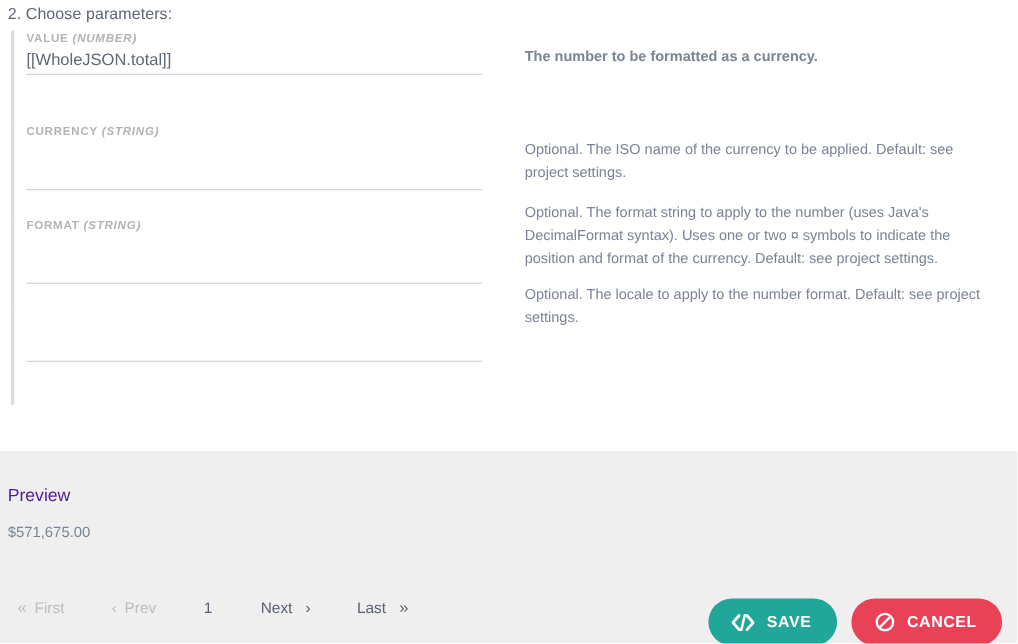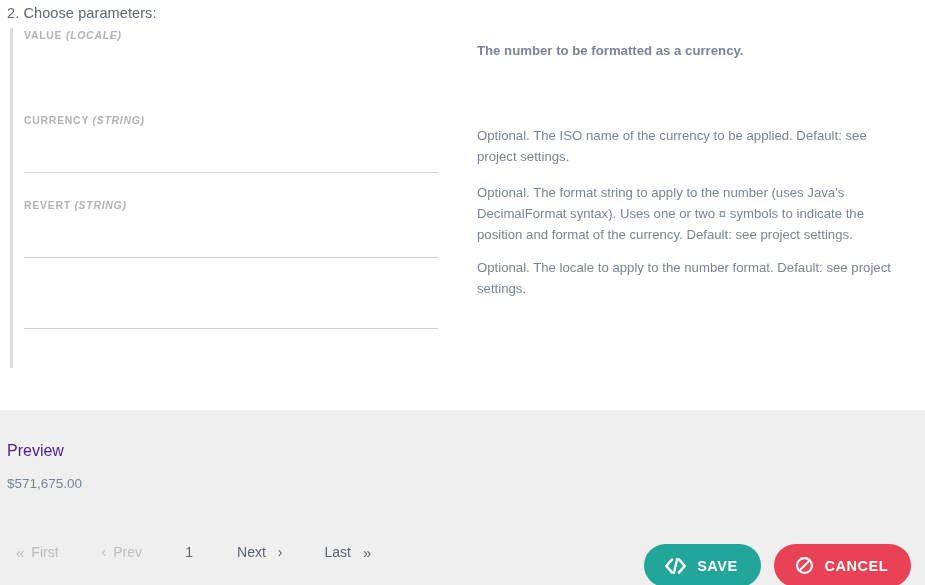--- a/index.html
+++ b/index.html
@@ -194,43 +194,44 @@
 
 <div class="section-heading">2. Choose parameters:</div>
 
 <div class="params-area">
 
   <div class="param-row" style="top:0px;">
     <div class="field-bar"></div>
     <div class="field">
       <div class="field-label">
         <span>VALUE</span>
-        <em>(LOCALE)</em>
+        <em>(NUMBER)</em>
       </div>
+      <input class="field-input" type="text" value="[[WholeJSON.total]]" style="">
     </div>
     <div class="param-desc" style="top:12px;font-weight:bold;">The number to be formatted as a currency.</div>
   </div>
 
   <div class="param-row" style="top:85px;">
     <div class="field-bar"></div>
     <div class="field">
       <div class="field-label">
         <span>CURRENCY</span>
         <em>(STRING)</em>
       </div>
       <input class="field-input tall" type="text" value="" style="">
     </div>
     <div class="param-desc" style="top:12px;">Optional. The ISO name of the currency to be applied. Default: see project settings.</div>
   </div>
 
   <div class="param-row" style="top:170px;">
     <div class="field-bar"></div>
     <div class="field">
       <div class="field-label">
-        <span>REVERT</span>
+        <span>FORMAT</span>
         <em>(STRING)</em>
       </div>
       <input class="field-input tall" type="text" value="" style="">
     </div>
     <div class="param-desc" style="top:-16px;">Optional. The format string to apply to the number (uses Java's DecimalFormat syntax). Uses one or two ¤ symbols to indicate the position and format of the currency. Default: see project settings.</div>
   </div>
 
   <div class="param-row" style="top:255px;">
     <div class="field-bar"></div>
     <div class="field">

